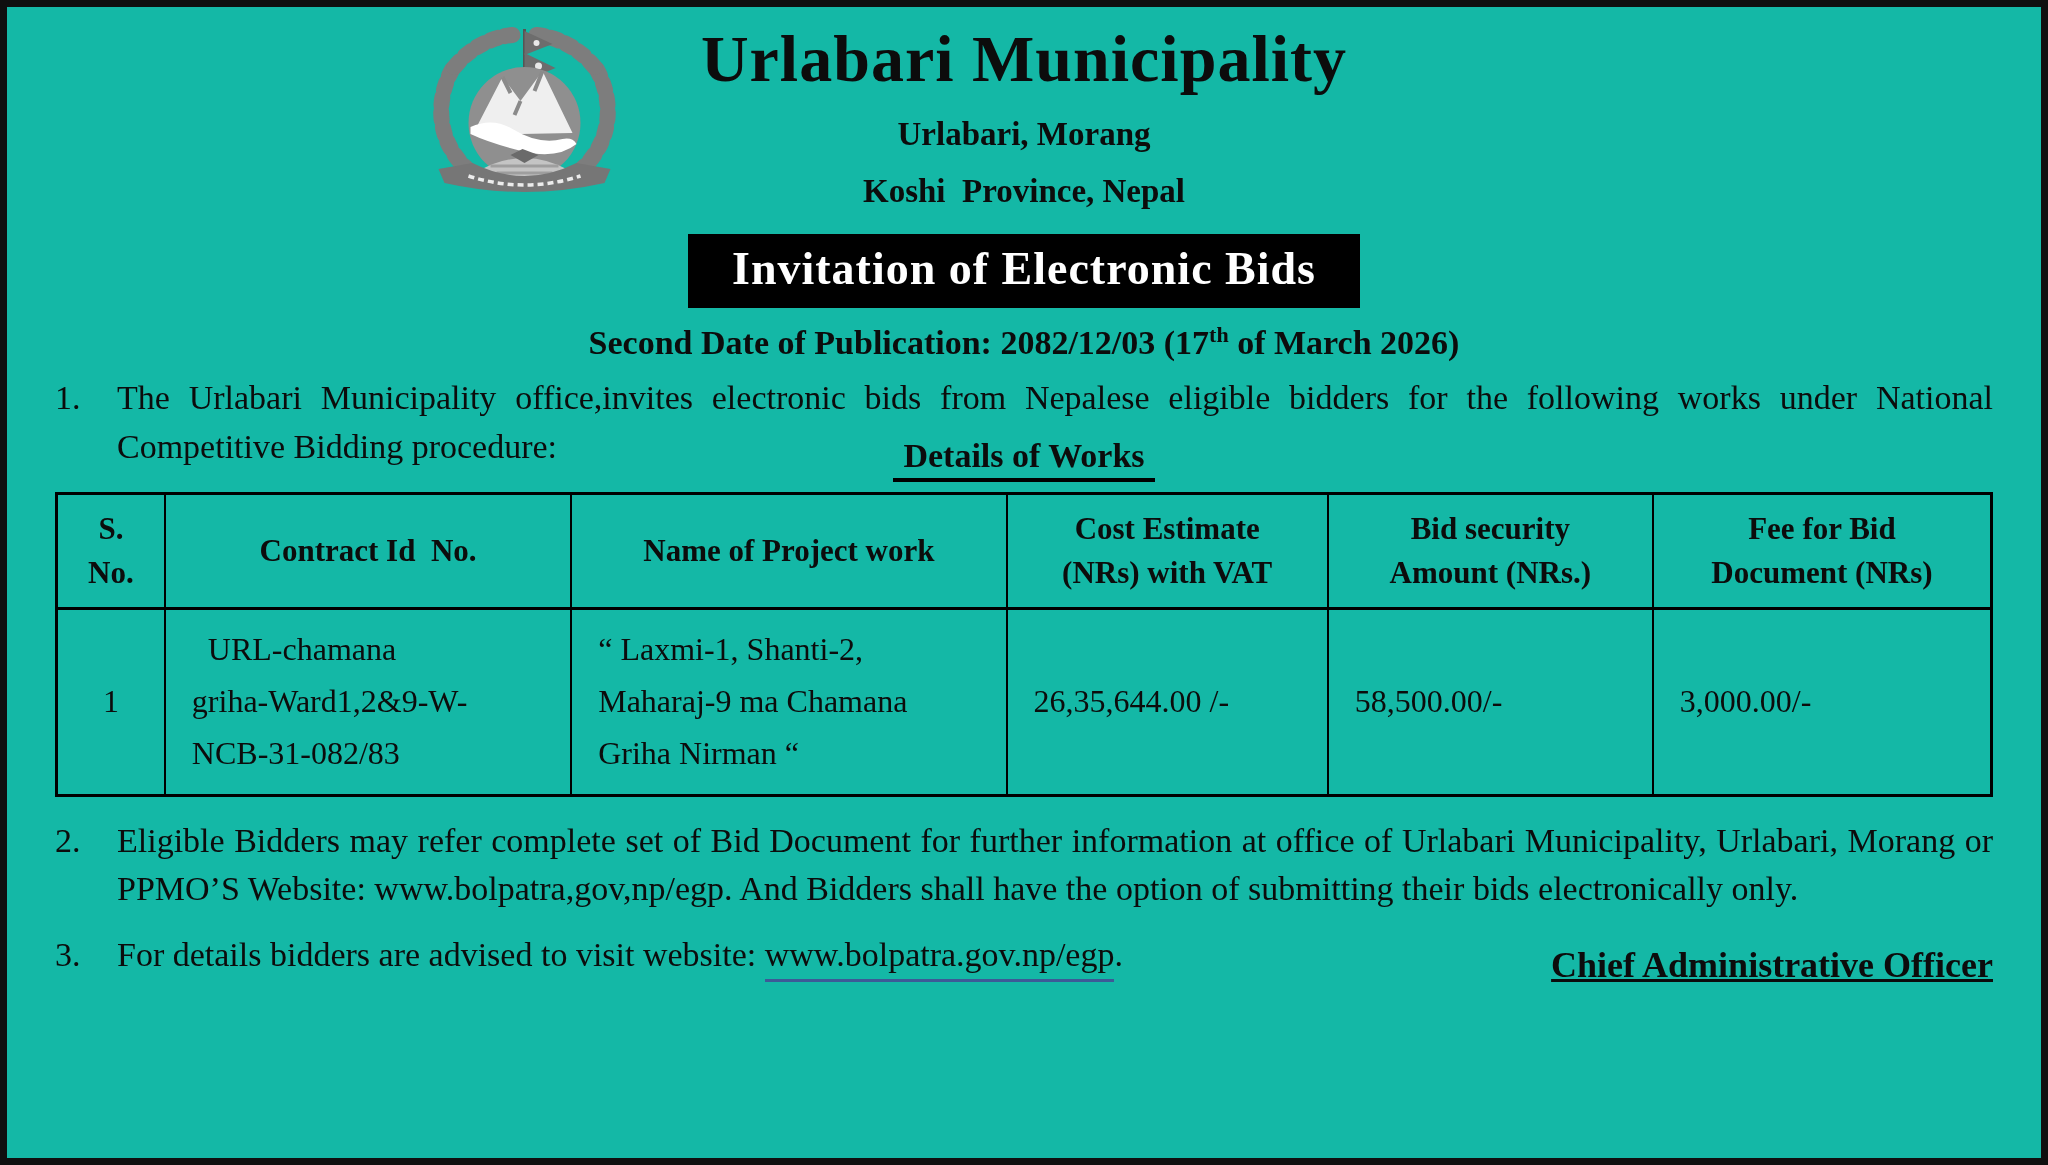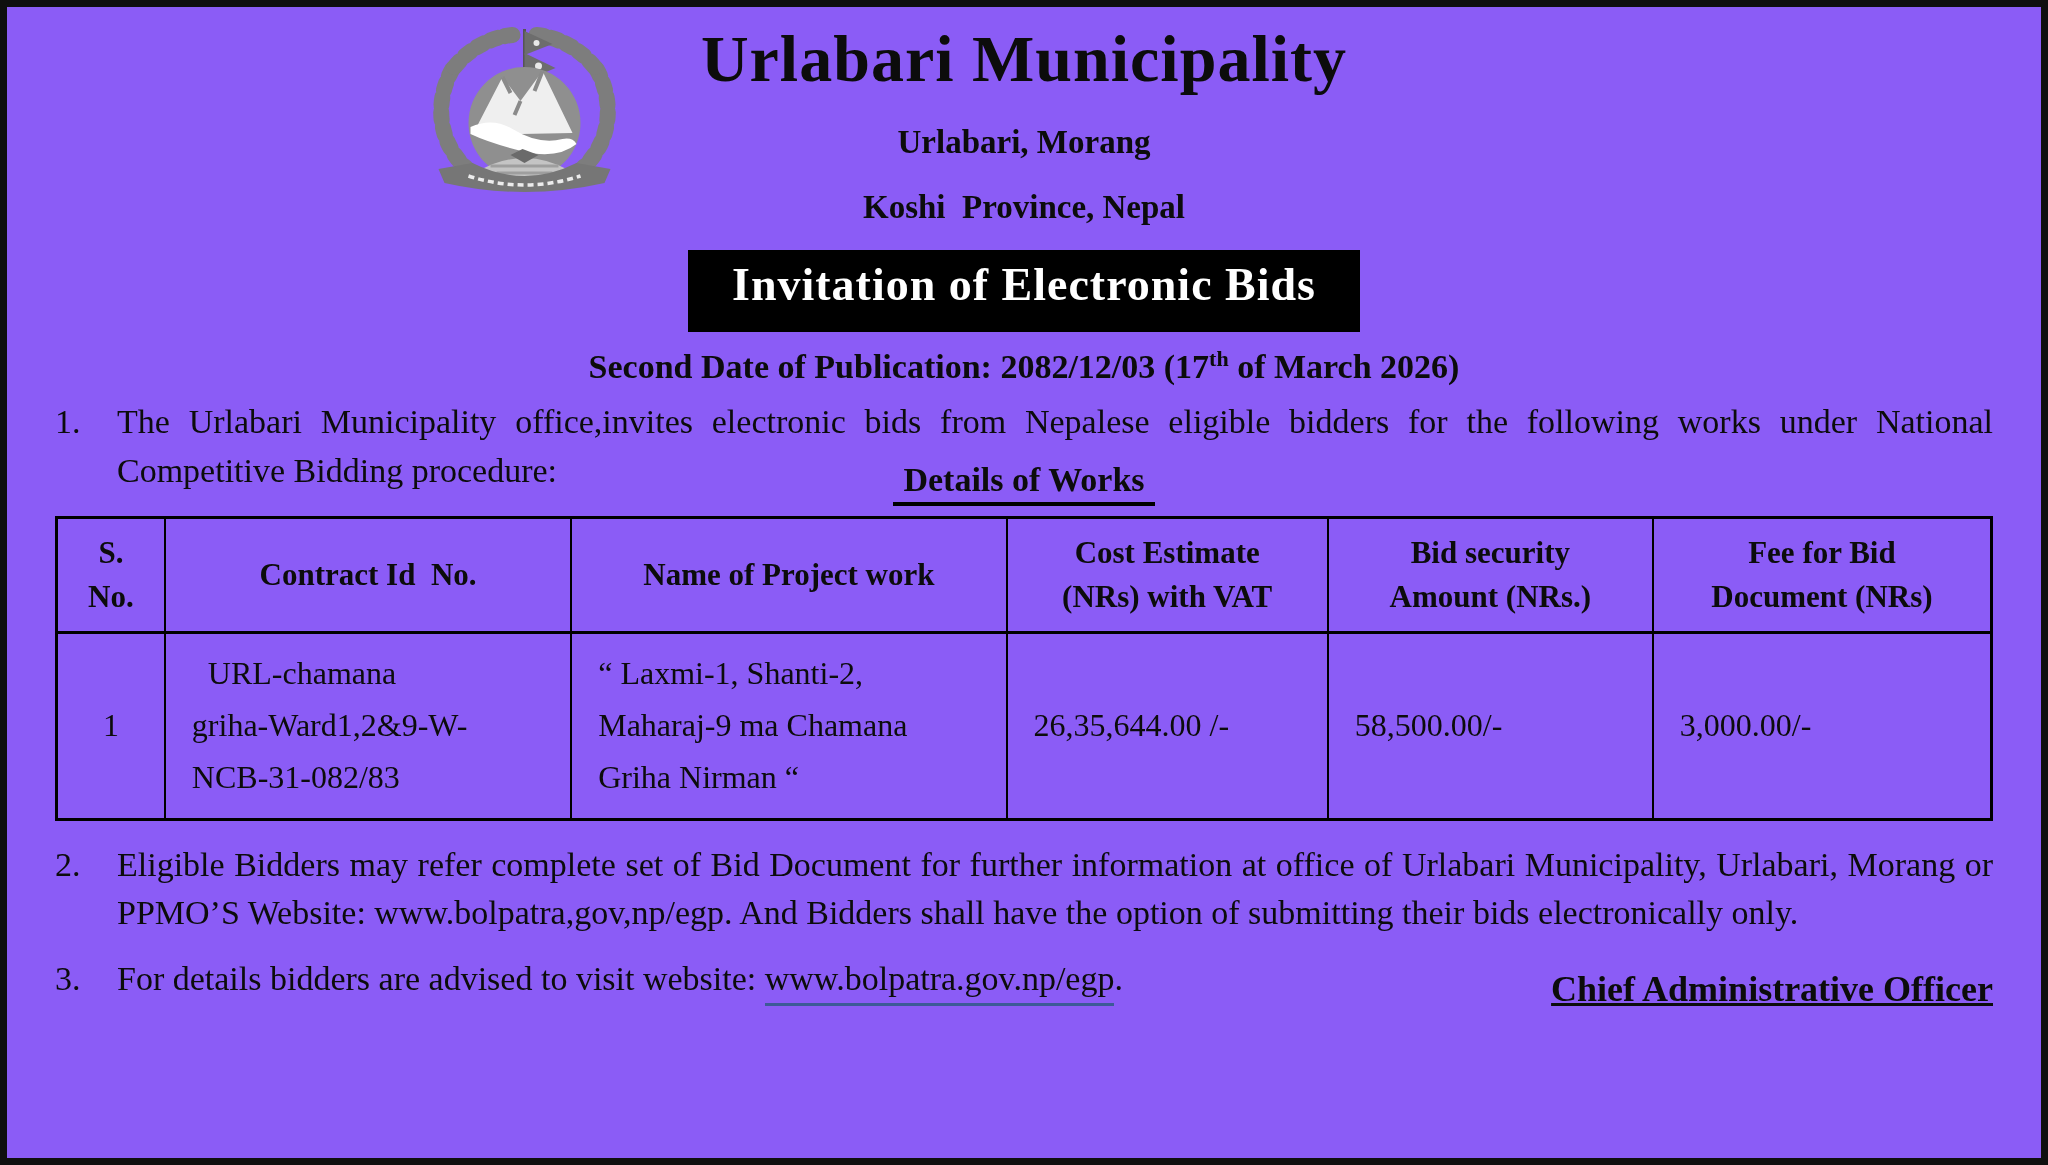--- a/index.html
+++ b/index.html
@@ -1,31 +1,31 @@
 <!DOCTYPE html>
 <html><head>
 <meta charset="utf-8">
 <style>
   html,body{margin:0;padding:0;background:#ffffff;}
   .page{
     width:2048px;height:1165px;box-sizing:border-box;
-    border:7px solid #0f0f0f;background:#8b5cf6;position:relative;
+    border:7px solid #0f0f0f;background:#14b8a6;position:relative;
     padding:10px 48px 0 48px;
     font-family:"Liberation Serif","DejaVu Serif",serif;color:#0c0c0c;
   }
   
   .emblem{position:absolute;left:405px;top:16px;}
   .hdr{ text-align:center; }
   .hdr-title{font-size:66px;font-weight:bold;line-height:1.1;margin-top:6px;letter-spacing:1px;}
   .hdr-sub{font-size:52px;font-weight:bold;line-height:1.12;margin-top:2px;}
-  .hdr-loc{font-size:33px;font-weight:bold;margin-top:28px;white-space:pre-wrap;}
+  .hdr-loc{font-size:33px;font-weight:bold;margin-top:20px;white-space:pre-wrap;}
   .banner-wrap{text-align:center;margin-top:24px;}
   .banner{
     display:inline-block;background:#000;color:#fff;
-    font-size:46px;font-weight:bold;padding:8px 44px 21px 44px;letter-spacing:1px;
+    font-size:46px;font-weight:bold;padding:8px 44px 13px 44px;letter-spacing:1px;
   }
   .pub{ text-align:center;font-size:34px;font-weight:bold;margin-top:14px; }
   .pub sup{font-size:22px;}
   
   .clause{position:relative;padding-left:62px;font-size:34px;line-height:1.43;text-align:justify;}
   .clause .num{position:absolute;left:0;top:0;}
   .clause1{margin-top:12px;}
   .clause2{margin-top:20px;}
   
   .works-title-wrap{text-align:center;margin:-34px 0 10px 0;}

